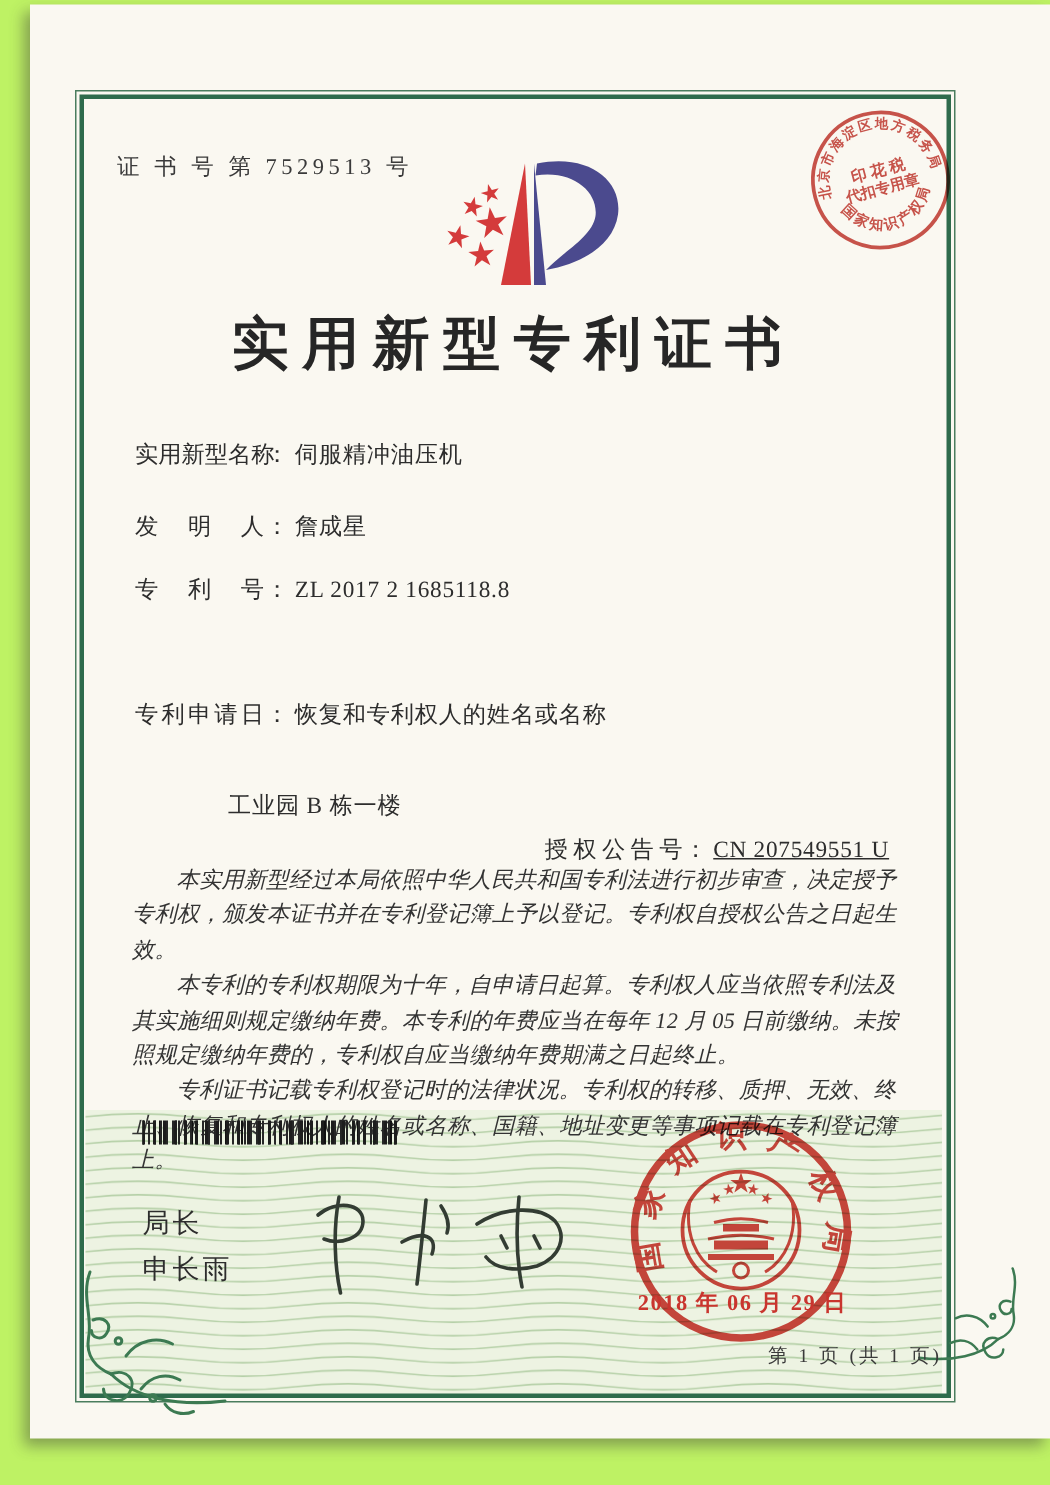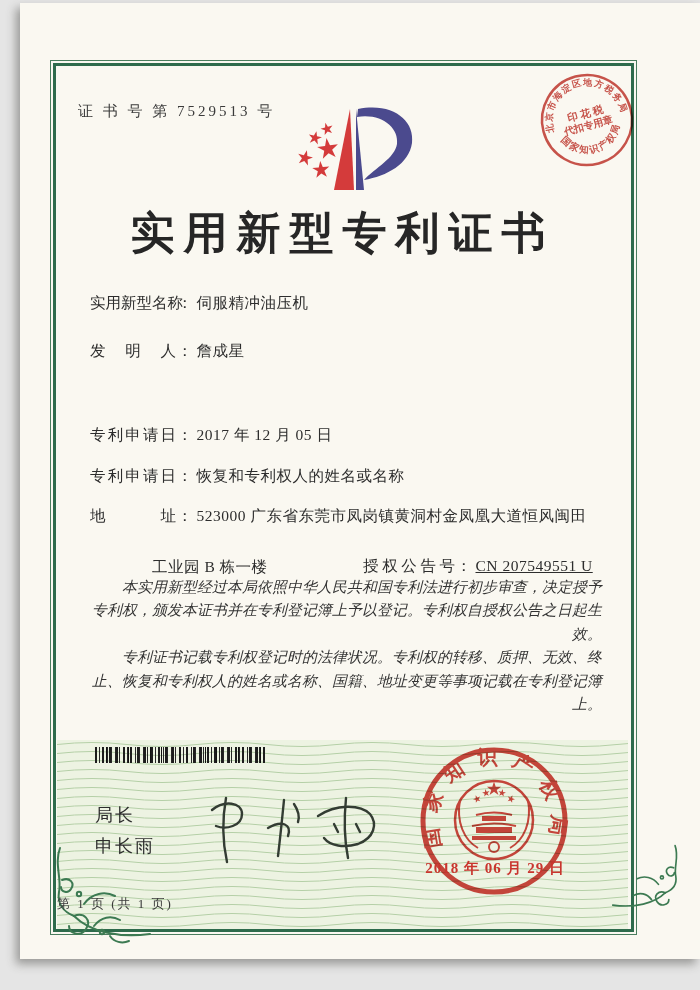--- a/index.html
+++ b/index.html
@@ -1,42 +1,42 @@
 <!DOCTYPE html>
 <html><head>
 <meta charset="utf-8">
 <style>
   html,body{margin:0;padding:0;}
   body{background:#c6c5c0;font-family:"Liberation Serif","DejaVu Serif",serif;}
-  .stage{position:relative;width:700px;height:990px;overflow:hidden;background:#e5e5e5;}
+  .stage{position:relative;width:700px;height:990px;overflow:hidden;background:#bef264;}
   .abs{position:absolute;}
   .paper{left:20px;top:3px;width:680px;height:956px;background:#faf8f1;
          box-shadow:-4px 5px 9px rgba(60,60,55,.45);}
   .frame-outer{left:50px;top:60px;width:585px;height:873px;border:1px solid #4a7d5e;}
   .frame-inner{position:absolute;left:2px;top:2px;right:2px;bottom:2px;border:3px solid #2e6b4c;}
   .cert-no{left:78px;top:102px;font-size:15px;letter-spacing:3px;color:#3a3a3a;}
-  .title{left:57px;top:204px;width:571px;text-align:center;font-size:44px;font-weight:700;
+  .title{left:57px;top:204px;width:571px;text-align:center;font-size:38px;font-weight:700;
          letter-spacing:9px;color:#262626;}
   .frow{font-size:15.5px;color:#2d2d2d;white-space:nowrap;}
   .flabel{display:inline-block;width:86px;text-align:justify;text-align-last:justify;vertical-align:top;}
   .fcolon{display:inline-block;margin:0 4px 0 1px;}
   .fvalue{letter-spacing:0.5px;}
   .paras{left:88px;top:576px;width:514px;font-size:14.8px;line-height:1.58;color:#333;
          font-style:italic;letter-spacing:0.2px;}
-  .paras p{margin:0;text-indent:2em;text-align:right;}
+  .paras p{margin:0;text-indent:2em;}
   .panel{left:57px;top:740px;width:571px;height:190px;background:#edf3e2;}
   .barcode{left:95px;top:747px;width:170px;height:16px;
     background:
       repeating-linear-gradient(90deg,#1d1d1d 0 2px,rgba(0,0,0,0) 2px 7px),
       repeating-linear-gradient(90deg,#262626 0 1px,rgba(0,0,0,0) 1px 4px),
       repeating-linear-gradient(90deg,#111 0 1px,rgba(0,0,0,0) 1px 11px);}
   .director{font-size:18px;color:#2d2d2d;letter-spacing:2px;}
   .seal-date{left:410px;top:859px;width:170px;text-align:center;font-size:15px;font-weight:600;
              color:#c9352e;letter-spacing:1px;}
-  .page-info{left:57px;top:895px;width:571px;text-align:left;font-size:13px;color:#3a3a3a;letter-spacing:2px;}
+  .page-info{left:57px;top:895px;width:571px;text-align:right;font-size:13px;color:#3a3a3a;letter-spacing:2px;}
   svg{display:block;overflow:visible;}
   .seal-svg{mix-blend-mode:multiply;opacity:.93;}
   .stamp-svg{transform:rotate(-15deg);mix-blend-mode:multiply;opacity:.9;}
 </style>
 </head>
 <body>
 
 <div class="stage">
 
   <div class="abs paper"></div>
@@ -93,38 +93,36 @@
   </svg>
 
   <div class="abs title">实用新型专利证书</div>
 
   <div class="abs frow" style="left:90px;top:293px;">
     <span class="flabel">实用新型名称</span><span class="fcolon">：</span><span class="fvalue">伺服精冲油压机</span>
   </div>
   <div class="abs frow" style="left:90px;top:341px;">
     <span class="flabel">发明人</span><span class="fcolon">：</span><span class="fvalue">詹成星</span>
   </div>
-  <div class="abs frow" style="left:90px;top:425px;">
-    <span class="flabel">专利申请日</span><span class="fcolon">：</span><span class="fvalue">2017 年 12 月 05 日</span>
+  <div class="abs frow" style="left:90px;top:383px;">
+    <span class="flabel">专利号</span><span class="fcolon">：</span><span class="fvalue">ZL 2017 2 1685118.8</span>
   </div>
   <div class="abs frow" style="left:90px;top:466px;">
     <span class="flabel">专利申请日</span><span class="fcolon">：</span><span class="fvalue">恢复和专利权人的姓名或名称</span>
   </div>
-  <div class="abs frow" style="left:90px;top:506px;">
-    <span class="flabel">地址</span><span class="fcolon">：</span><span class="fvalue">523000 广东省东莞市凤岗镇黄洞村金凤凰大道恒风闽田</span>
-  </div>
-  <div class="abs frow" style="left:152px;top:557px;">
+  <div class="abs frow" style="left:152px;top:527px;">
     <span class="fvalue">工业园 B 栋一楼</span>
   </div>
   <div class="abs frow" style="left:363px;top:556px;text-decoration:underline;">
     <span class="flabel" style="width:92px;">授权公告号</span><span class="fcolon">：</span><span class="fvalue">CN 207549551 U</span>
   </div>
 
   <div class="abs paras">
     <p>本实用新型经过本局依照中华人民共和国专利法进行初步审查，决定授予专利权，颁发本证书并在专利登记簿上予以登记。专利权自授权公告之日起生效。</p>
+    <p>本专利的专利权期限为十年，自申请日起算。专利权人应当依照专利法及其实施细则规定缴纳年费。本专利的年费应当在每年 12 月 05 日前缴纳。未按照规定缴纳年费的，专利权自应当缴纳年费期满之日起终止。</p>
     <p>专利证书记载专利权登记时的法律状况。专利权的转移、质押、无效、终止、恢复和专利权人的姓名或名称、国籍、地址变更等事项记载在专利登记簿上。</p>
   </div>
 
   <div class="abs barcode"></div>
 
   <div class="abs director" style="left:95px;top:803px;">局长</div>
   <div class="abs director" style="left:95px;top:834px;">申长雨</div>
 
   <svg class="abs" style="left:198px;top:786px;" width="200" height="88" viewBox="0 0 200 88">
     <g stroke="#333c33" stroke-width="2.4" fill="none" stroke-linecap="round">

